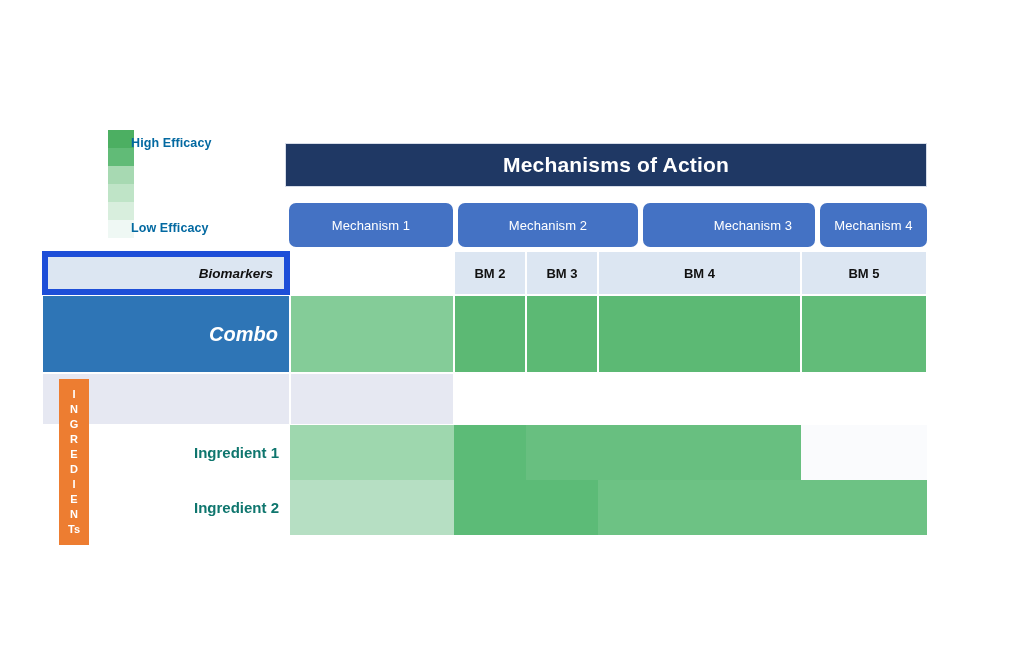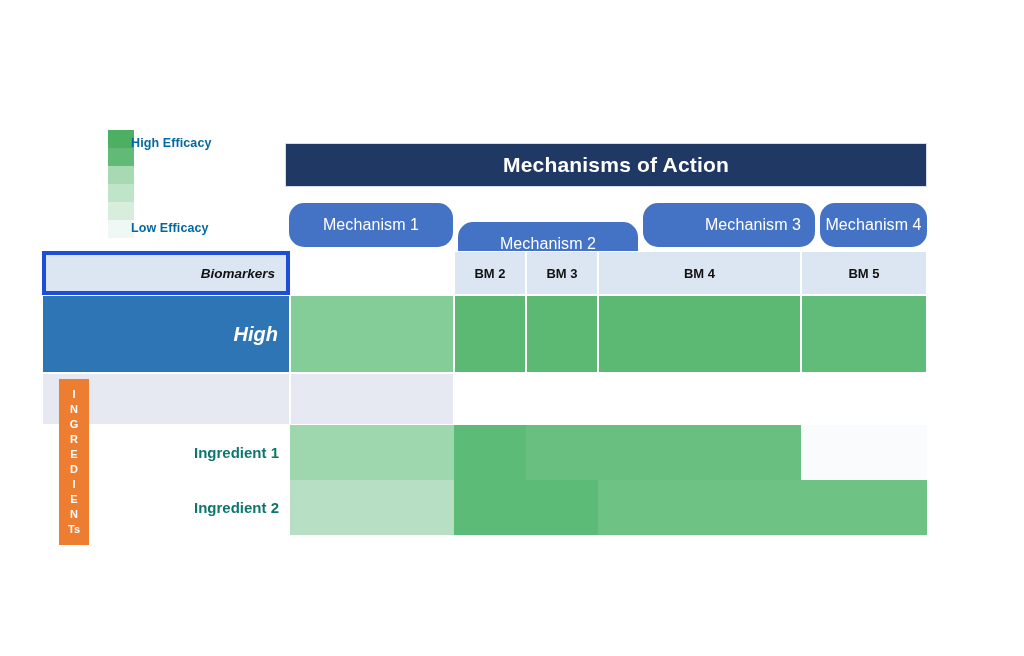--- a/index.html
+++ b/index.html
@@ -77,27 +77,27 @@
     left: 285px;
     top: 203px;
     width: 642px;
     height: 44px;
   }
   .mech-pill {
     position: absolute;
     top: 0;
     height: 44px;
     background: #4472c4;
-    border-radius: 15px;
+    border-radius: 7px;
     box-sizing: border-box;
     display: flex;
     align-items: center;
     justify-content: center;
     color: #ffffff;
-    font-size: 16px;
+    font-size: 13px;
     letter-spacing: .1px;
   }
 
   
   #grid {
     position: absolute;
     left: 42px;
     top: 251px;
     width: 885px;
     height: 284px;
@@ -121,21 +121,21 @@
     justify-content: flex-end;
     padding-right: 11px;
     font-size: 14px;
   }
   .label-cell.biomarkers {
     background: #dce6f2;
     font-style: italic;
     font-weight: bold;
     color: #111111;
     font-size: 13.5px;
-    border: 4px solid #1d4ed8;
+    border: 6px solid #1d4ed8;
   }
   .label-cell.combo {
     background: #2e75b6;
     color: #ffffff;
     font-style: italic;
     font-weight: bold;
     font-size: 20px;
     border: 1px solid #ffffff;
   }
   .label-cell.spacer {
@@ -213,21 +213,21 @@
   <div class="legend-label" id="legend-low">Low Efficacy</div>
 
   <div id="title-bar">
     <span class="title-text">Mechanisms of Action</span>
   </div>
 
   <div id="mechanism-row">
       <div class="mech-pill" style="left: 4px; width: 164px;">
         <span>Mechanism 1</span>
       </div>
-      <div class="mech-pill" style="left: 173px; width: 180px; margin-top: 19px;">
+      <div class="mech-pill" style="left: 173px; width: 180px;">
         <span>Mechanism 2</span>
       </div>
       <div class="mech-pill" style="left: 358px; width: 172px; padding-left: 48px;">
         <span>Mechanism 3</span>
       </div>
       <div class="mech-pill" style="left: 535px; width: 107px;">
         <span>Mechanism 4</span>
       </div>
     </div>
 
@@ -235,21 +235,21 @@
       <div class="row" style="top: 0px; height: 44px;">
         <div class="label-cell biomarkers">Biomarkers</div>
         <div class="cells">
           <div class="cell hdr bordered" style="left: 164px; width: 72px;">BM 2</div>
           <div class="cell hdr bordered" style="left: 236px; width: 72px;">BM 3</div>
           <div class="cell hdr bordered" style="left: 308px; width: 203px;">BM 4</div>
           <div class="cell hdr bordered" style="left: 511px; width: 126px;">BM 5</div>
         </div>
       </div>
       <div class="row" style="top: 44px; height: 78px;">
-        <div class="label-cell combo">High</div>
+        <div class="label-cell combo">Combo</div>
         <div class="cells">
           <div class="cell bordered" style="left: 0px; width: 164px; background: rgb(132, 204, 152);"></div>
           <div class="cell bordered" style="left: 164px; width: 72px; background: rgb(92, 185, 116);"></div>
           <div class="cell bordered" style="left: 236px; width: 72px; background: rgb(92, 185, 116);"></div>
           <div class="cell bordered" style="left: 308px; width: 203px; background: rgb(92, 185, 116);"></div>
           <div class="cell bordered" style="left: 511px; width: 126px; background: rgb(98, 188, 121);"></div>
         </div>
       </div>
       <div class="row" style="top: 122px; height: 52px;">
         <div class="label-cell spacer"></div>

